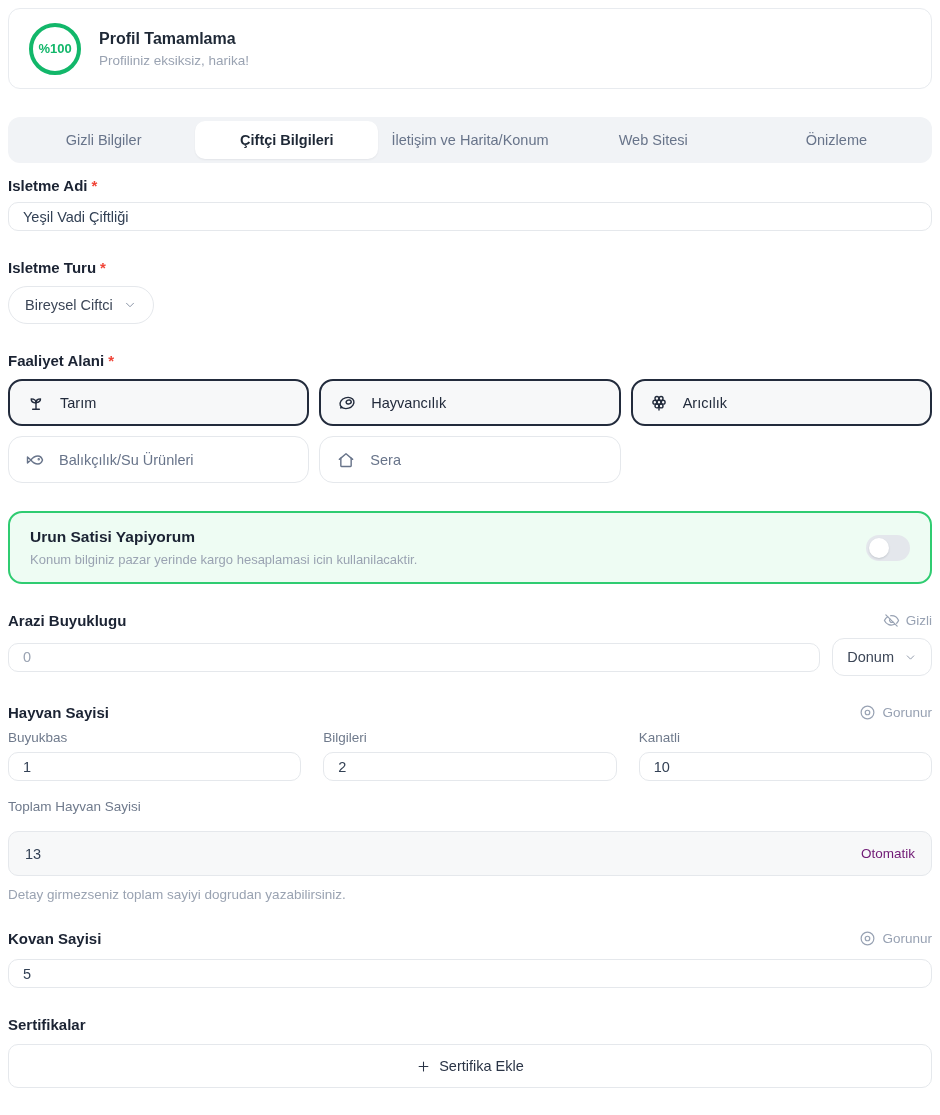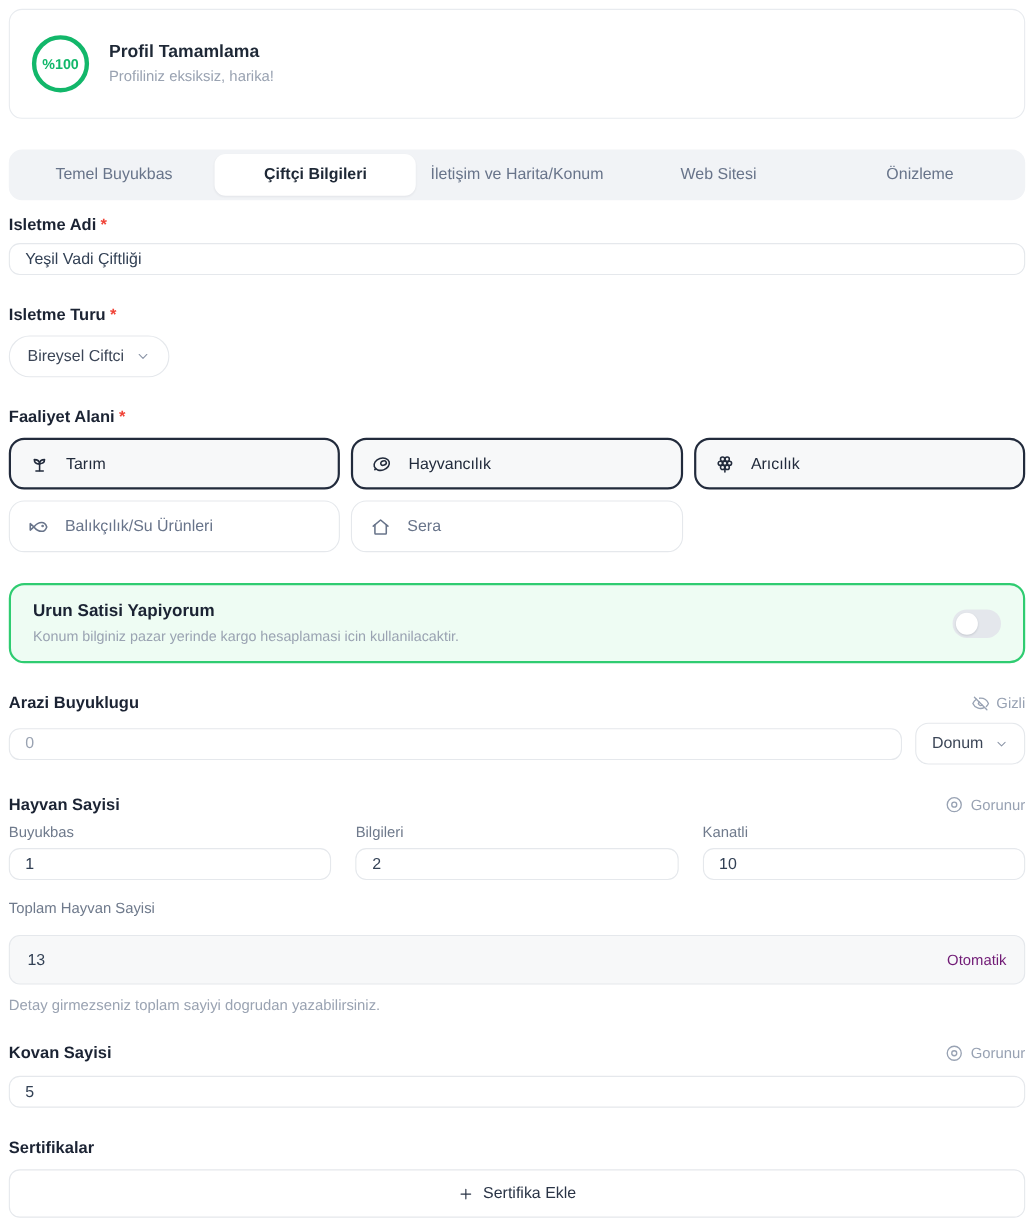--- a/index.html
+++ b/index.html
@@ -1,20 +1,20 @@
 <!DOCTYPE html>
 <html><head>
 <meta charset="utf-8">
 <style>
   * { margin:0; padding:0; box-sizing:border-box; }
   html,body { width:940px; background:#ffffff; font-family:"Liberation Sans", sans-serif; color:#1f2937; }
   .page { width:940px; height:1115px; padding:8px; overflow:hidden; }
 
   
-  .profile-card { display:flex; align-items:center; gap:18px; border:1px solid #e8ebef; border-radius:12px; padding:14px 20px; height:100px; background:#fff; }
+  .profile-card { display:flex; align-items:center; gap:18px; border:1px solid #e8ebef; border-radius:12px; padding:14px 20px; height:81px; background:#fff; }
   .percent-ring { width:52px; height:52px; border:4px solid #12b76a; border-radius:50%; display:flex; align-items:center; justify-content:center; color:#12b76a; font-weight:700; font-size:13px; flex:0 0 auto; }
   .profile-card h1 { font-size:16px; font-weight:700; color:#1e2836; margin-bottom:5px; }
   .profile-card p { font-size:13.5px; color:#9aa3b2; }
 
   
   .tabbar { margin-top:28px; background:#f1f3f6; border-radius:12px; display:flex; align-items:stretch; height:46px; padding:4px; }
   .tab { flex:1; display:flex; align-items:center; justify-content:center; font-size:14.5px; color:#68748a; border-radius:10px; cursor:pointer; white-space:nowrap; }
   .tab.active { background:#ffffff; color:#1e2836; font-weight:600; box-shadow:0 1px 2px rgba(16,24,40,.06); }
 
   
@@ -71,21 +71,21 @@
     <div class="percent-ring">
       <span>%100</span>
     </div>
     <div>
       <h1>Profil Tamamlama</h1>
       <p>Profiliniz eksiksiz, harika!</p>
     </div>
   </div>
 
   <div class="tabbar">
-    <div class="tab">Temel Buyukbas</div>
+    <div class="tab">Gizli Bilgiler</div>
     <div class="tab active">Çiftçi Bilgileri</div>
     <div class="tab">İletişim ve Harita/Konum</div>
     <div class="tab">Web Sitesi</div>
     <div class="tab">Önizleme</div>
   </div>
 
   <div class="section" style="margin-top:14px;">
     <div class="field-label">
       <span>Isletme Adi</span><span class="req">*</span>
     </div>

